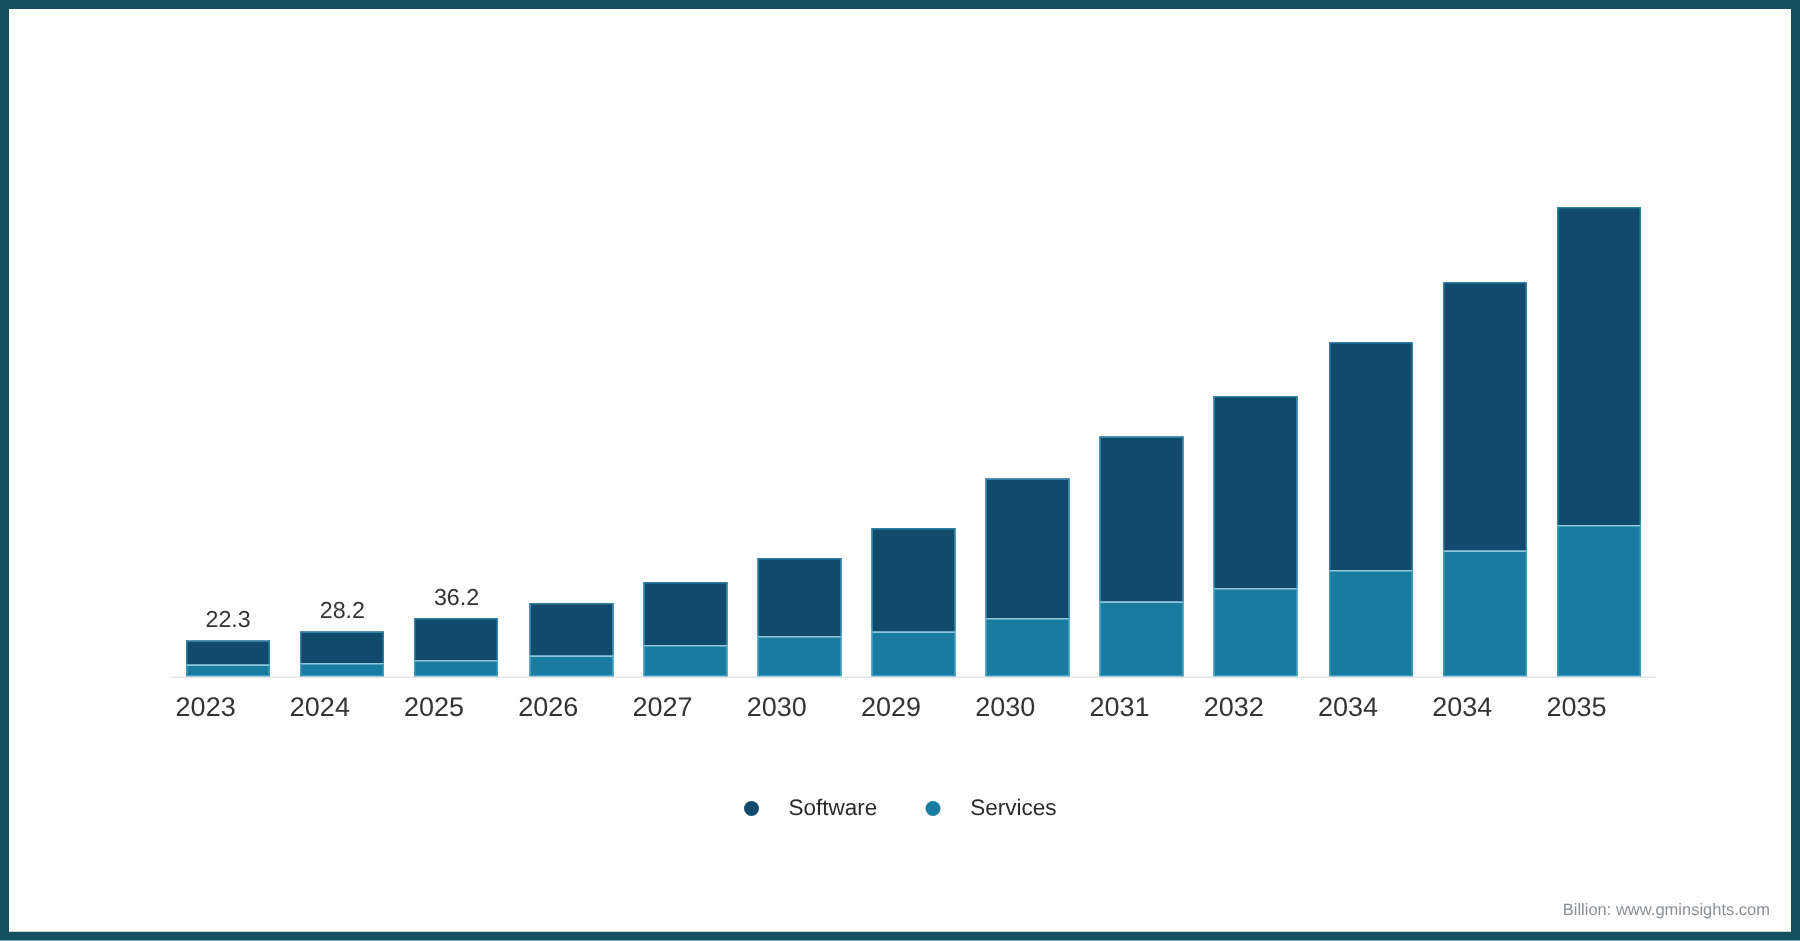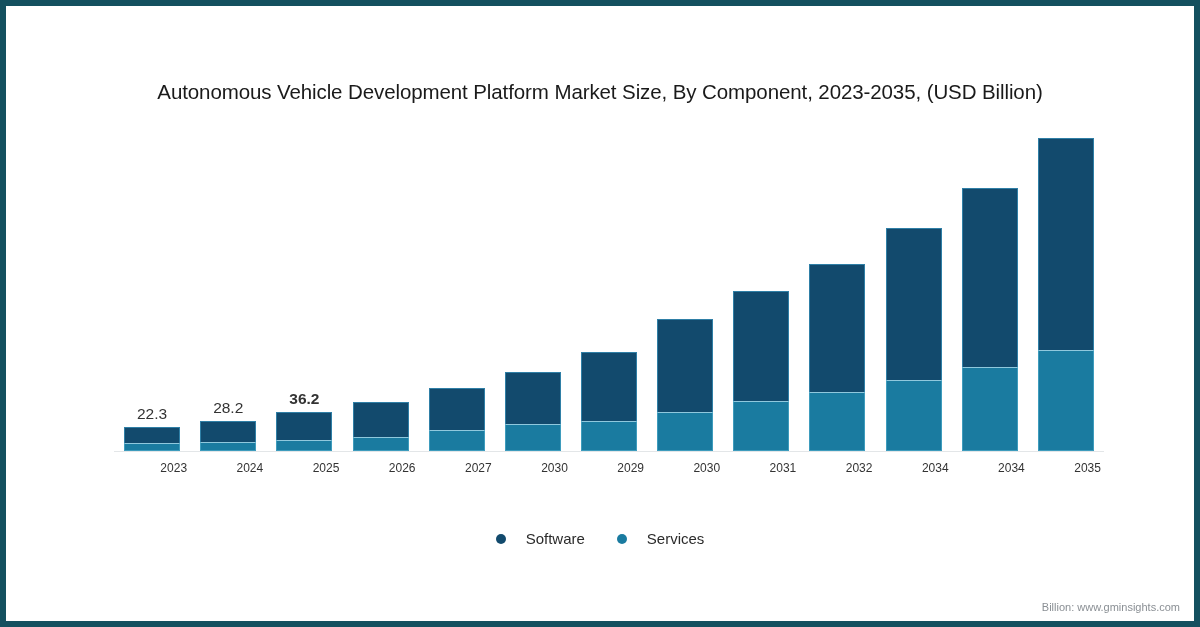--- a/index.html
+++ b/index.html
@@ -109,22 +109,22 @@
     position: absolute;
     left: 108px;
     top: 455px;
     width: 990px;
     height: 24px;
   }
   .xtick {
     position: absolute;
     top: 0;
     width: 70px;
-    text-align: right;
-    font-size: 12px;
+    text-align: left;
+    font-size: 18px;
     color: #333333;
   }
 
   
   #legend {
     position: absolute;
     left: 0;
     right: 0;
     top: 524px;
     display: flex;
@@ -157,38 +157,37 @@
     color: #8a8f94;
     white-space: nowrap;
   }
 </style>
 </head>
 <body>
 
 <div id="figure">
   <div id="inner">
 
-    <div id="chart-title">Autonomous Vehicle Development Platform Market Size, By Component, 2023-2035, (USD Billion)</div>
 
     <div id="plot">
         <div class="bar-group" style="left: 10.0769px; height: 325px;">
           <div class="bar-stack" style="height: 24px;">
             <div class="seg seg-software" title="Software: 14.9" style="height: 16px; background: rgb(18, 74, 109);"></div>
             <div class="seg seg-services" title="Services: 7.4" style="height: 8px; background: rgb(26, 123, 160);"></div>
           </div>
           <div class="bar-value" style="bottom: 28px;">22.3</div>
         </div>
         <div class="bar-group" style="left: 86.2308px; height: 325px;">
           <div class="bar-stack" style="height: 30px;">
             <div class="seg seg-software" title="Software: 19.6" style="height: 21px; background: rgb(18, 74, 109);"></div>
             <div class="seg seg-services" title="Services: 8.6" style="height: 9px; background: rgb(26, 123, 160);"></div>
           </div>
           <div class="bar-value" style="bottom: 34px;">28.2</div>
         </div>
-        <div class="bar-group" style="left: 162.385px; height: 325px; font-weight: bold;">
+        <div class="bar-group" style="left: 162.385px; height: 325px;">
           <div class="bar-stack" style="height: 39px;">
             <div class="seg seg-software" title="Software: 25.6" style="height: 28px; background: rgb(18, 74, 109);"></div>
             <div class="seg seg-services" title="Services: 10.6" style="height: 11px; background: rgb(26, 123, 160);"></div>
           </div>
           <div class="bar-value" style="bottom: 43px;">36.2</div>
         </div>
         <div class="bar-group" style="left: 238.538px; height: 325px;">
           <div class="bar-stack" style="height: 49px;">
             <div class="seg seg-software" title="Software: 31.9" style="height: 35px; background: rgb(18, 74, 109);"></div>
             <div class="seg seg-services" title="Services: 13.1" style="height: 14px; background: rgb(26, 123, 160);"></div>

